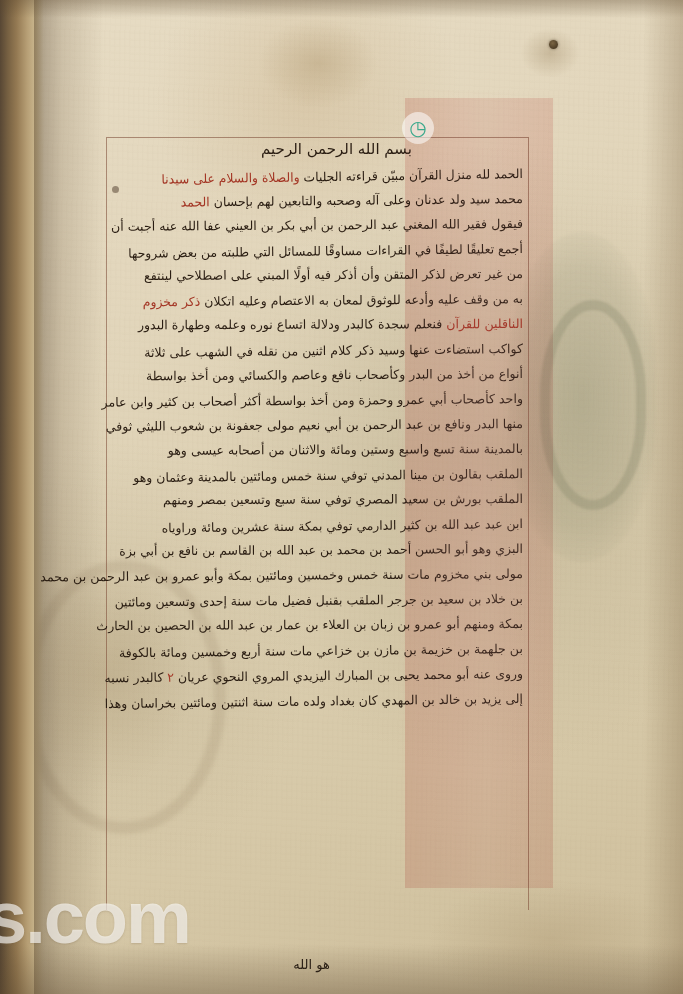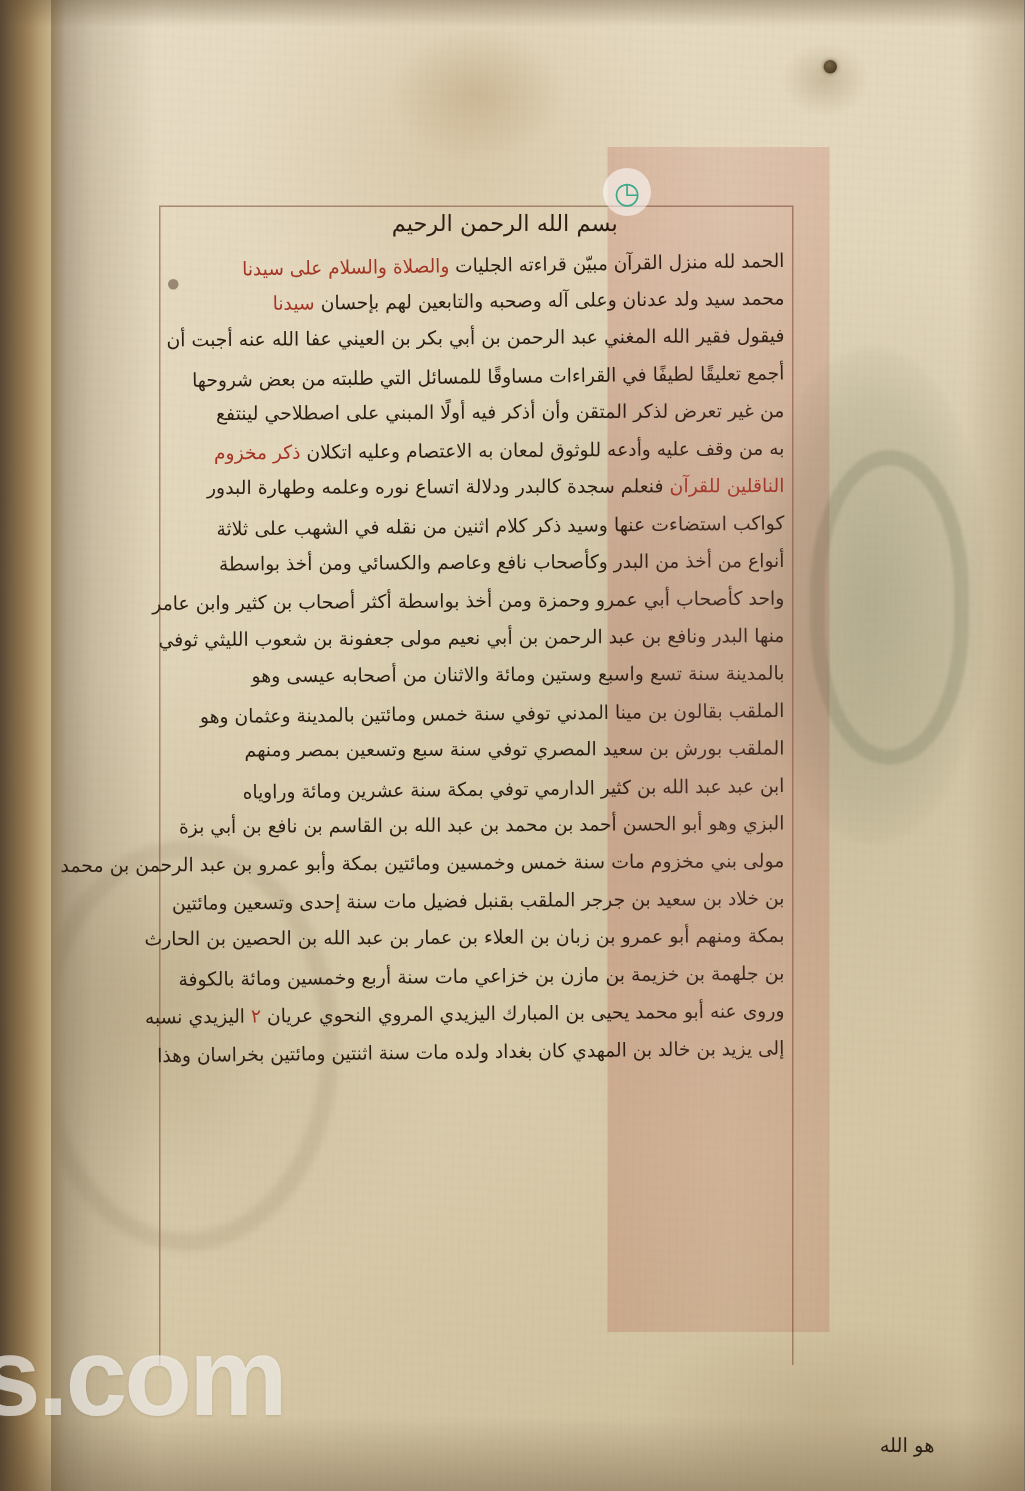--- a/index.html
+++ b/index.html
@@ -206,20 +206,21 @@
   .l-6  { transform: rotate(-0.5deg) scaleX(0.99); }
   .l-7  { transform: rotate(-0.2deg); }
   .l-8  { transform: rotate(-0.6deg); }
   .l-9  { transform: rotate(-0.35deg) scaleX(0.99); }
   .l-10 { transform: rotate(-0.5deg); }
 
   .footer-word {
     position: absolute;
     left: 0; right: 0;
     top: 957px;
+    text-align: center;
     direction: rtl;
     font-family: "DejaVu Sans", sans-serif;
     font-size: 13px;
     color: #2b2016;
     padding-right: 60px;
   }
 
   
   .blot {
     position: absolute;
@@ -264,21 +265,21 @@
       <span class="seg blk">بسم الله الرحمن الرحيم</span>
     </div>
 
     <div class="line l-1">
       <span class="seg blk">الحمد لله منزل القرآن مبيّن قراءته الجليات</span>
       <span class="seg red">والصلاة والسلام على سيدنا</span>
     </div>
 
     <div class="line l-2">
       <span class="seg blk">محمد سيد ولد عدنان وعلى آله وصحبه والتابعين لهم بإحسان</span>
-      <span class="seg red">سيدنا</span>
+      <span class="seg red">الحمد</span>
     </div>
 
     <div class="line l-3">
       <span class="seg blk">فيقول فقير الله المغني عبد الرحمن بن أبي بكر بن العيني عفا الله عنه أجبت أن</span>
     </div>
 
     <div class="line l-4">
       <span class="seg blk">أجمع تعليقًا لطيفًا في القراءات مساوقًا للمسائل التي طلبته من بعض شروحها</span>
     </div>
 
@@ -344,21 +345,21 @@
       <span class="seg blk">بمكة ومنهم أبو عمرو بن زبان بن العلاء بن عمار بن عبد الله بن الحصين بن الحارث</span>
     </div>
 
     <div class="line l-8">
       <span class="seg blk">بن جلهمة بن خزيمة بن مازن بن خزاعي مات سنة أربع وخمسين ومائة بالكوفة</span>
     </div>
 
     <div class="line l-2">
       <span class="seg blk">وروى عنه أبو محمد يحيى بن المبارك اليزيدي المروي النحوي عريان</span>
       <span class="seg red">٢</span>
-      <span class="seg blk">اليزيدي نسبه</span>
+      <span class="seg blk">كالبدر نسبه</span>
     </div>
 
     <div class="line l-4">
       <span class="seg blk">إلى يزيد بن خالد بن المهدي كان بغداد ولده مات سنة اثنتين ومائتين بخراسان وهذا</span>
     </div>
 
   </div>
 
   <div class="footer-word">هو الله</div>
 

